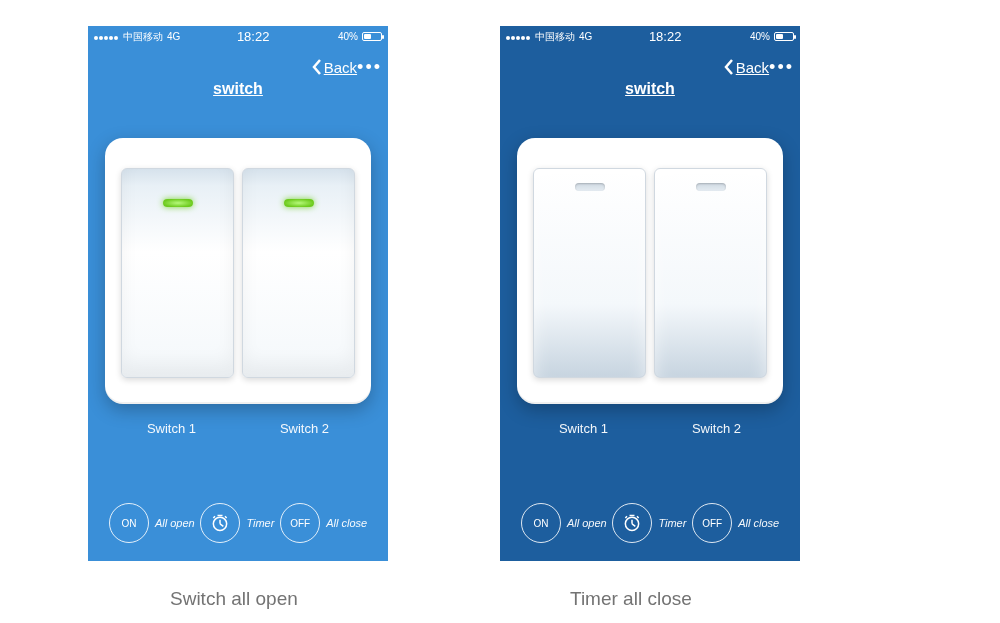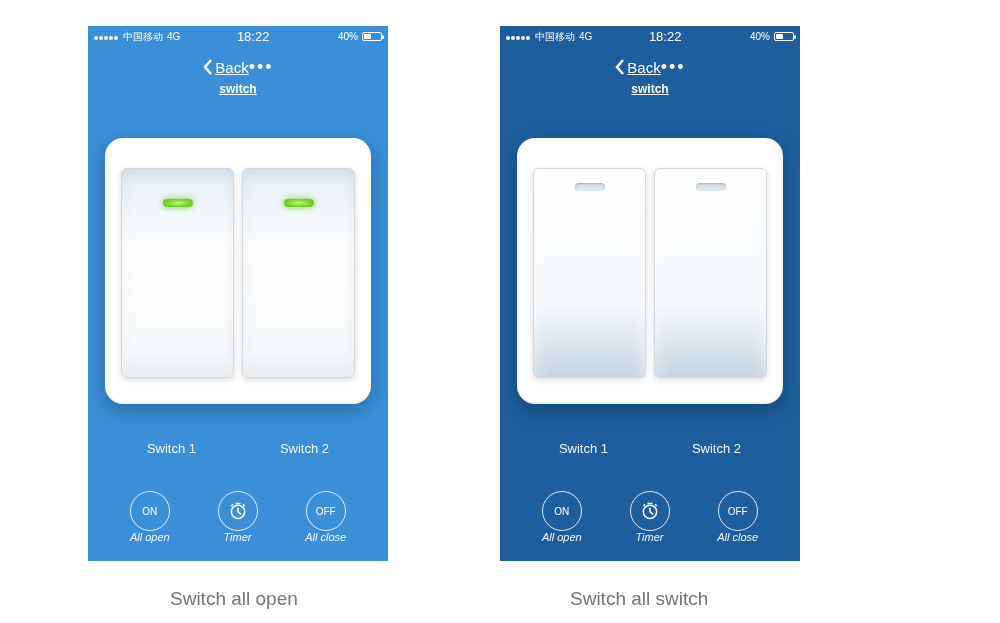--- a/index.html
+++ b/index.html
@@ -29,26 +29,26 @@
   .battery {
     width: 20px; height: 9px; border: 1px solid #fff; border-radius: 2px; position: relative; display:inline-block;
   }
   .battery::after { content:""; position:absolute; right:-3px; top:2px; width:2px; height:4px; background:#fff; border-radius:1px; }
   .battery-fill { position:absolute; left:1px; top:1px; bottom:1px; background:#fff; border-radius:1px; }
   
   .navbar {
     height: 42px;
     display: flex;
     align-items: center;
-    justify-content: center;
+    justify-content: flex-end;
     padding: 0 6px;
   }
   .back { display: flex; align-items: center; font-size: 15px; text-decoration: underline; cursor: pointer; }
   .back svg { width: 11px; height: 18px; margin-right: 2px; }
-  .title { font-size: 12px; text-decoration: underline; font-weight: 600; position:absolute; left:50%; transform:translateX(-50%); white-space: nowrap; margin-top: 44px;}
+  .title { font-size: 16px; text-decoration: underline; font-weight: 600; position:absolute; left:50%; transform:translateX(-50%); white-space: nowrap; margin-top: 44px;}
   .more { font-size: 18px; letter-spacing: 2px; cursor: pointer; }
   
   .plate-wrap { display:flex; justify-content:center; margin-top: 50px; }
   .plate {
     width: 266px;
     height: 266px;
     background: #fff;
     border-radius: 18px;
     position: relative;
     box-shadow: 0 6px 18px rgba(0,0,0,0.25), inset 0 -2px 0 rgba(0,0,0,0.06);
@@ -70,27 +70,27 @@
     background: linear-gradient(180deg, #ffffff 0%, #f4f8fb 65%, #c7d4e0 100%);
     box-shadow: 0 2px 6px rgba(0,0,0,0.15), inset 0 14px 18px rgba(255,255,255,0.6);
   }
   .indicator {
     position: absolute; top: 30px; left: 50%; transform: translateX(-50%);
     width: 30px; height: 8px; border-radius: 4px;
   }
   .ind-on { background: radial-gradient(ellipse at center, #b6f97a 0%, #6ecb1f 70%); box-shadow: 0 0 6px #7ed43a; }
   .ind-off { background: linear-gradient(180deg, #cfd9e2 0%, #e5ecf2 100%); box-shadow: inset 0 1px 2px rgba(0,0,0,0.2); top: 14px;}
   
-  .sw-labels { display:flex; width: 266px; margin: 37px auto 0; justify-content: space-between; }
+  .sw-labels { display:flex; width: 266px; margin: 17px auto 0; justify-content: space-between; }
   .sw-labels span { flex:1; text-align:center; font-size:13px; color: rgba(255,255,255,0.95); }
   
   .actions {
     display:flex; justify-content: space-around; position:absolute; bottom:18px; left:0; right:0; padding: 0 18px;
   }
-  .action { display:flex; flex-direction:column; align-items:center; cursor:pointer; }
+  .action { display:flex; flex-direction:row; align-items:center; gap:6px; cursor:pointer; }
   .circle {
     width: 40px; height:40px; border: 1.5px solid rgba(255,255,255,0.85); border-radius:50%;
     display:flex; align-items:center; justify-content:center; font-size:10px; font-weight:500;
   }
   .circle svg { width: 20px; height: 20px; }
   .action-label { font-size: 11px; color: rgba(255,255,255,0.95); font-style: italic; }
   
   .caption {
     position: absolute;
     top: 588px;
@@ -255,13 +255,13 @@
       <div class="action-label">Timer</div>
     </div>
     <div class="action">
       <div class="circle">OFF</div>
       <div class="action-label">All close</div>
     </div>
   </div>
 </div>
 
 <div class="caption cap-left">Switch all open</div>
-<div class="caption cap-right">Switch all switch</div>
+<div class="caption cap-right">Timer all close</div>
 
 </body></html>

